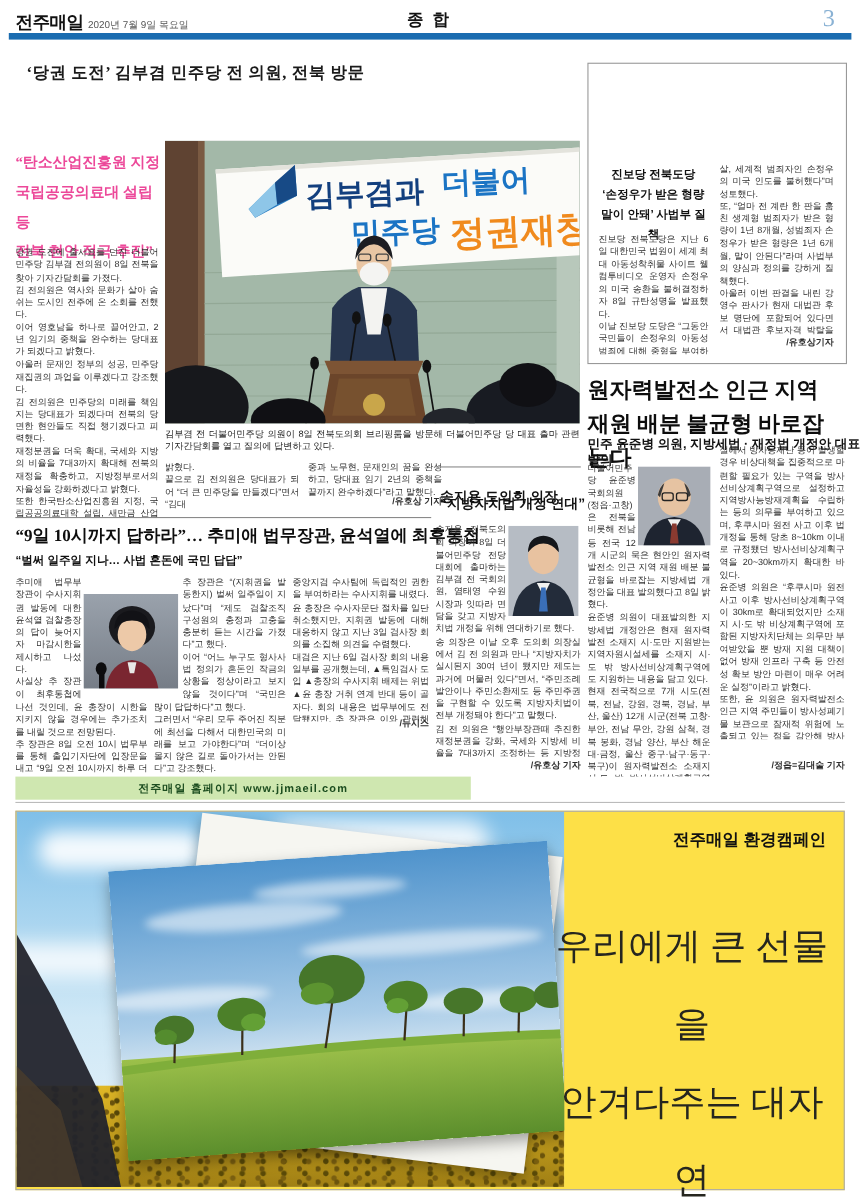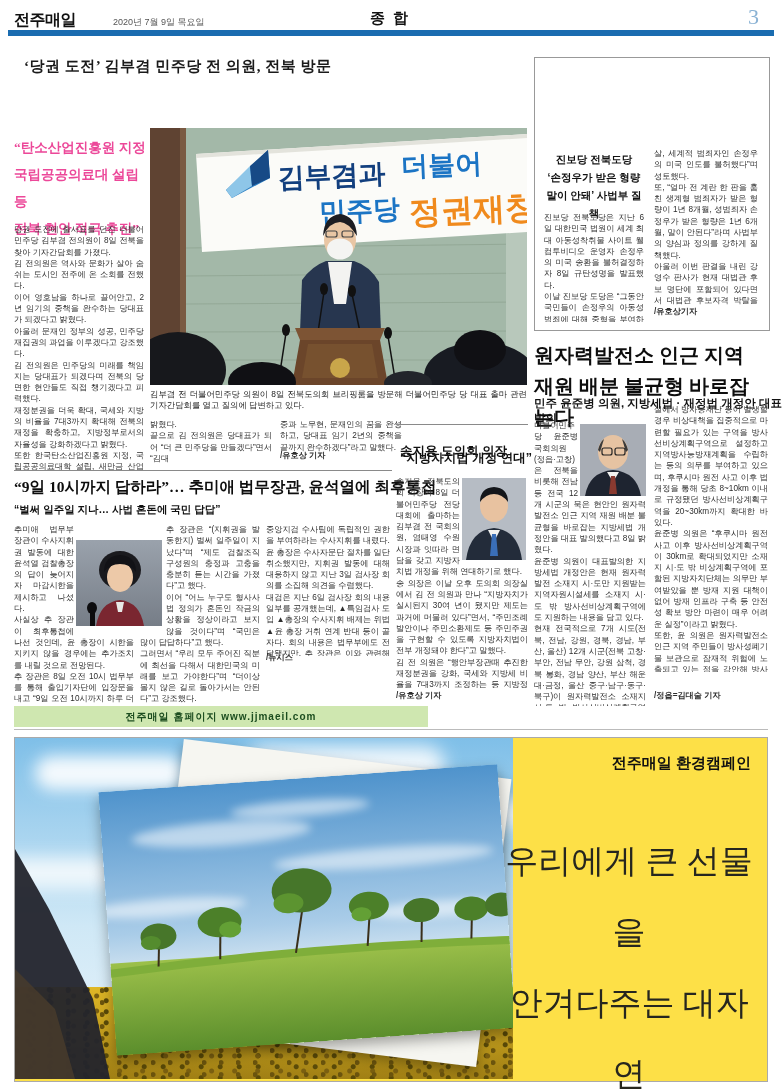--- a/index.html
+++ b/index.html
@@ -2,36 +2,36 @@
 <html><head>
 <meta charset="utf-8">
 <style>
   html,body{margin:0;padding:0;background:#ffffff;}
   .page{position:relative;width:782px;height:1090px;background:#fff;overflow:hidden;
         font-family:"Liberation Sans","DejaVu Sans",sans-serif;color:#222;}
   .abs{position:absolute;}
   .serif{font-family:"Liberation Serif","DejaVu Serif",serif;}
   .jtext{font-size:8.2px;line-height:11.3px;text-align:justify;color:#2e2e2e;overflow:hidden;word-break:break-all;}
   .jtext .coltext{white-space:pre-line;}
-  .byline{font-size:8.2px;color:#2e2e2e;font-weight:bold;}
+  .byline{font-size:8.2px;color:#2e2e2e;text-align:right;font-weight:bold;}
   .caption{font-size:8.4px;line-height:11px;color:#222;text-align:justify;word-break:break-all;}
   .spacer-r{float:right;}
   .spacer-l{float:left;}
   .rule{background:#8a8a8a;height:1px;}
   .photo-frame{overflow:hidden;background:#9aa79b;}
   .centered{text-align:center;}
   .pre{white-space:pre-line;}
 </style>
 </head>
 <body>
 
 <div class="page">
 
   <div class="abs" style="left:14px;top:10px;font-size:16px;font-weight:bold;letter-spacing:-0.5px;color:#111;">전주매일</div>
-  <div class="abs" style="left:80px;top:16px;font-size:9px;color:#555;margin-left:33px;">2020년 7월 9일 목요일</div>
+  <div class="abs" style="left:80px;top:16px;font-size:9px;color:#555;">2020년 7월 9일 목요일</div>
   <div class="abs centered" style="left:340px;top:9px;width:100px;font-size:15px;font-weight:bold;color:#111;letter-spacing:2px;">종 합</div>
   <div class="abs serif" style="left:748px;top:4px;font-size:22px;color:#8ab2d4;">3</div>
   <div class="abs" style="left:8px;top:30px;width:766px;height:6px;background:#1a6cb0;"></div>
 
   <div class="abs serif" style="left:24px;top:57px;font-size:15px;font-weight:600;color:#1a1a1a;letter-spacing:0.5px;">‘당권 도전’ 김부겸 민주당 전 의원, 전북 방문</div>
 
   <div class="abs serif pre" style="left:14px;top:134px;width:132px;font-size:13.5px;font-weight:bold;line-height:27px;color:#ec4899;">“탄소산업진흥원 지정
 국립공공의료대 설립 등
 전북 현안 적극 추진”</div>
 

